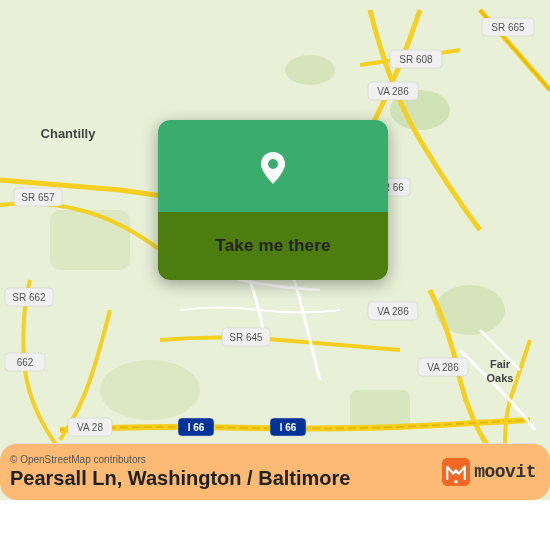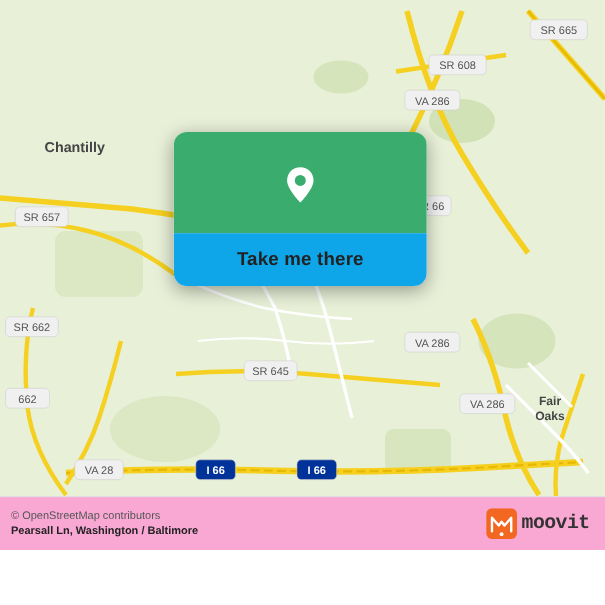--- a/index.html
+++ b/index.html
@@ -63,58 +63,59 @@
     }
 
     #location-pin-icon {
       width: 52px;
       height: 52px;
       margin-bottom: 0;
     }
 
     #popup-button {
       width: 100%;
-      background: #0ea5e9;
+      background: #4d7c0f;
       color: #222;
       font-size: 17px;
       font-weight: 600;
       border: none;
       cursor: pointer;
-      padding: 14px 20px;
+      padding: 24px 20px;
       text-align: center;
       letter-spacing: 0.01em;
     }
 
     
     #bottom-bar {
       position: absolute;
       bottom: 0;
       left: 0;
       width: 100%;
-      background: #f9a8d4;
+      background: #fdba74;
       padding: 10px 14px 10px 10px;
       display: flex;
       align-items: center;
       justify-content: space-between;
       z-index: 10;
       border-top: 1px solid #e0e0e0;
+      border-radius: 17px;
     }
 
     #bottom-left {
       display: flex;
       flex-direction: column;
     }
 
     #osm-credit {
       font-size: 10px;
       color: #555;
     }
 
     #location-name {
-      font-size: 10px;
+      font-size: 20px;
       font-weight: 600;
       color: #222;
       margin-top: 2px;
     }
 
     #moovit-logo {
       display: flex;
       align-items: center;
       gap: 4px;
     }

